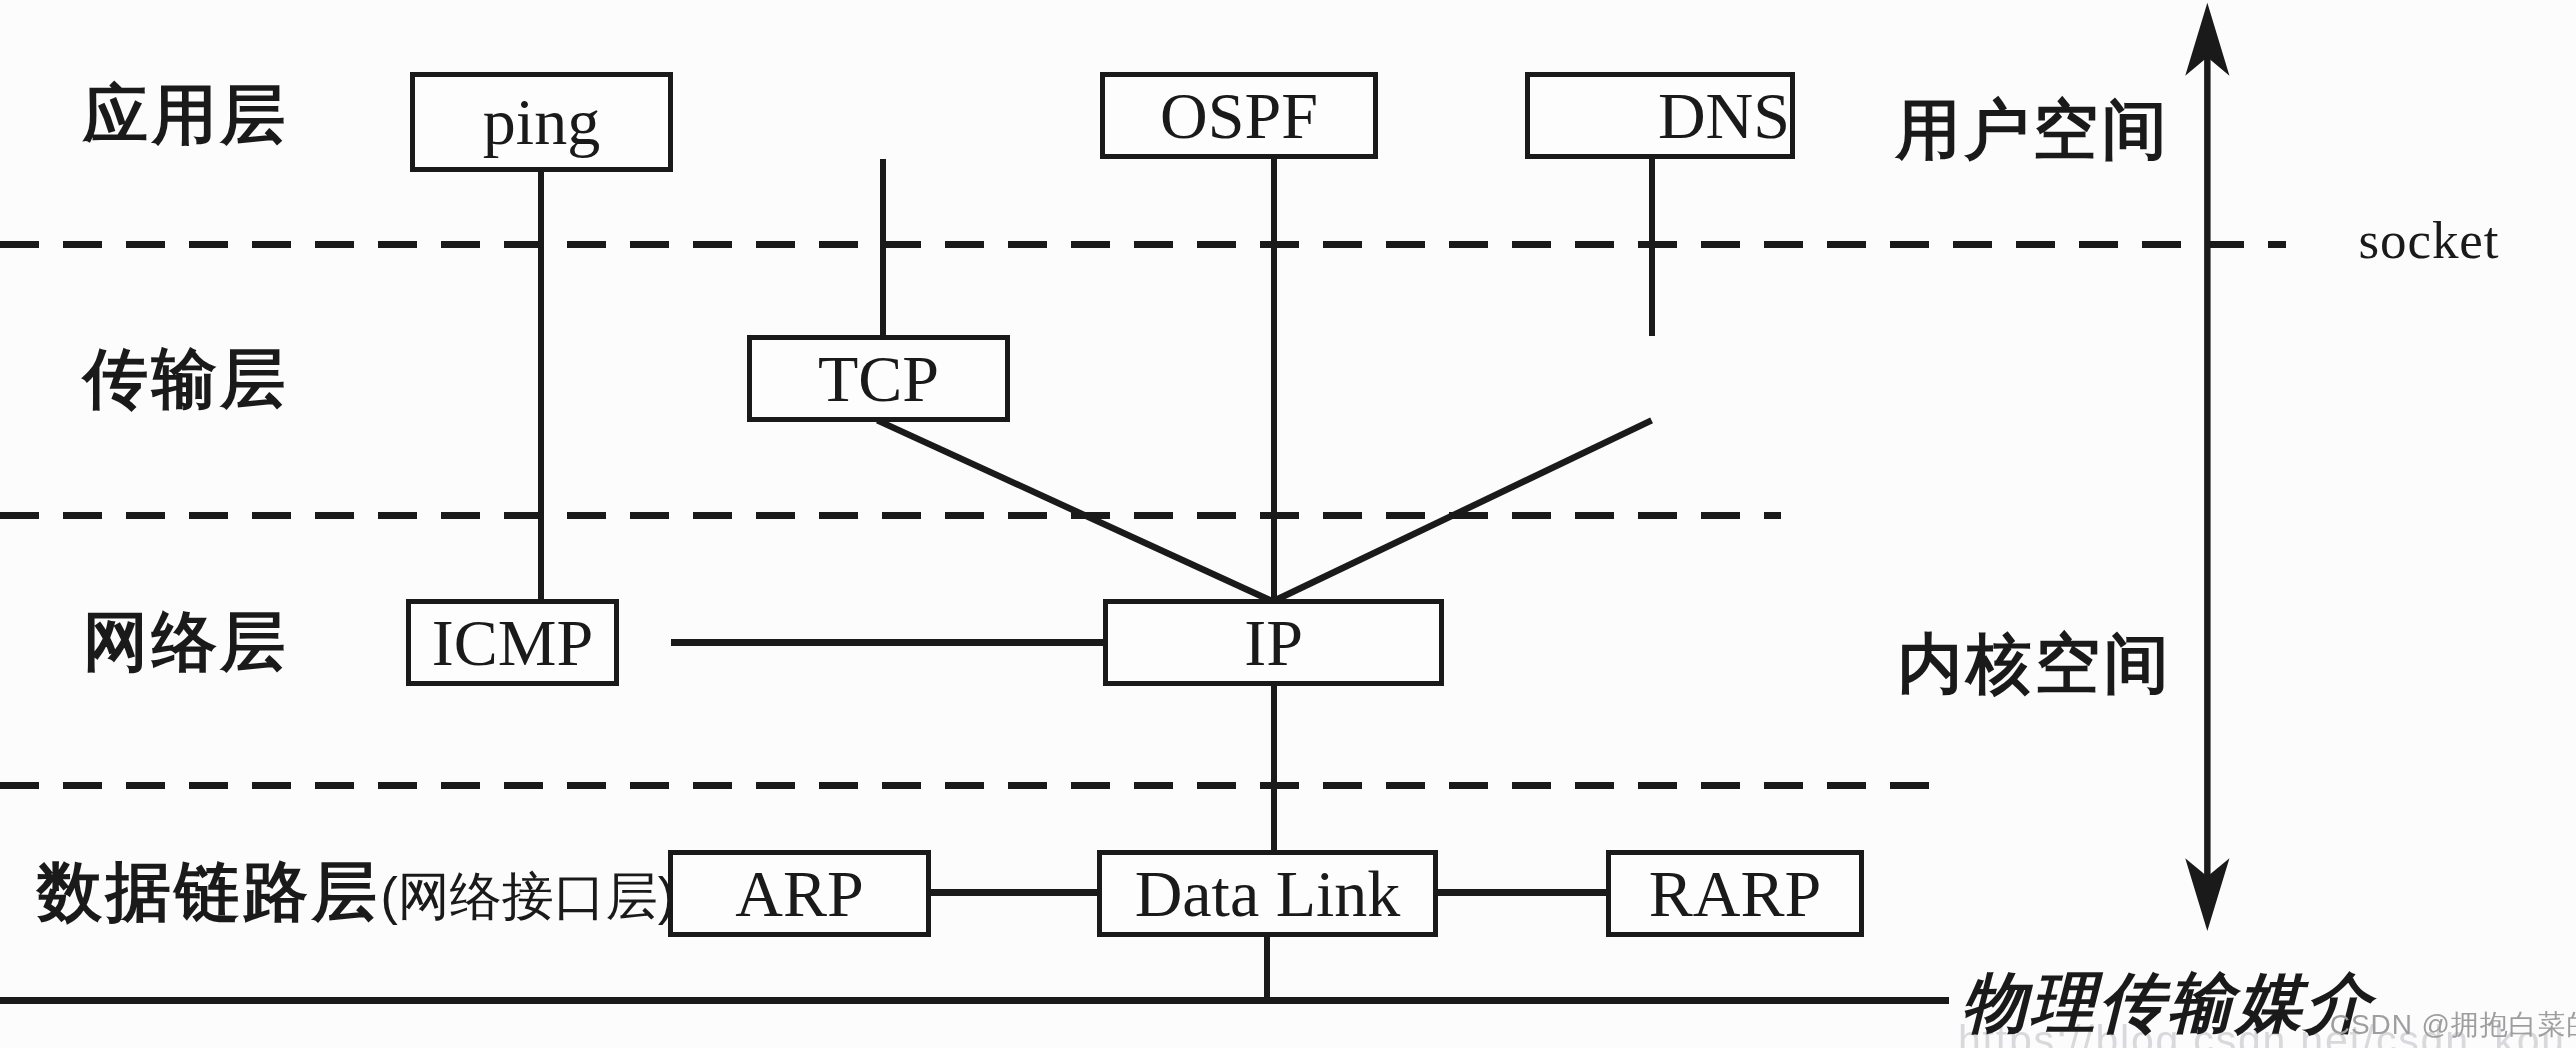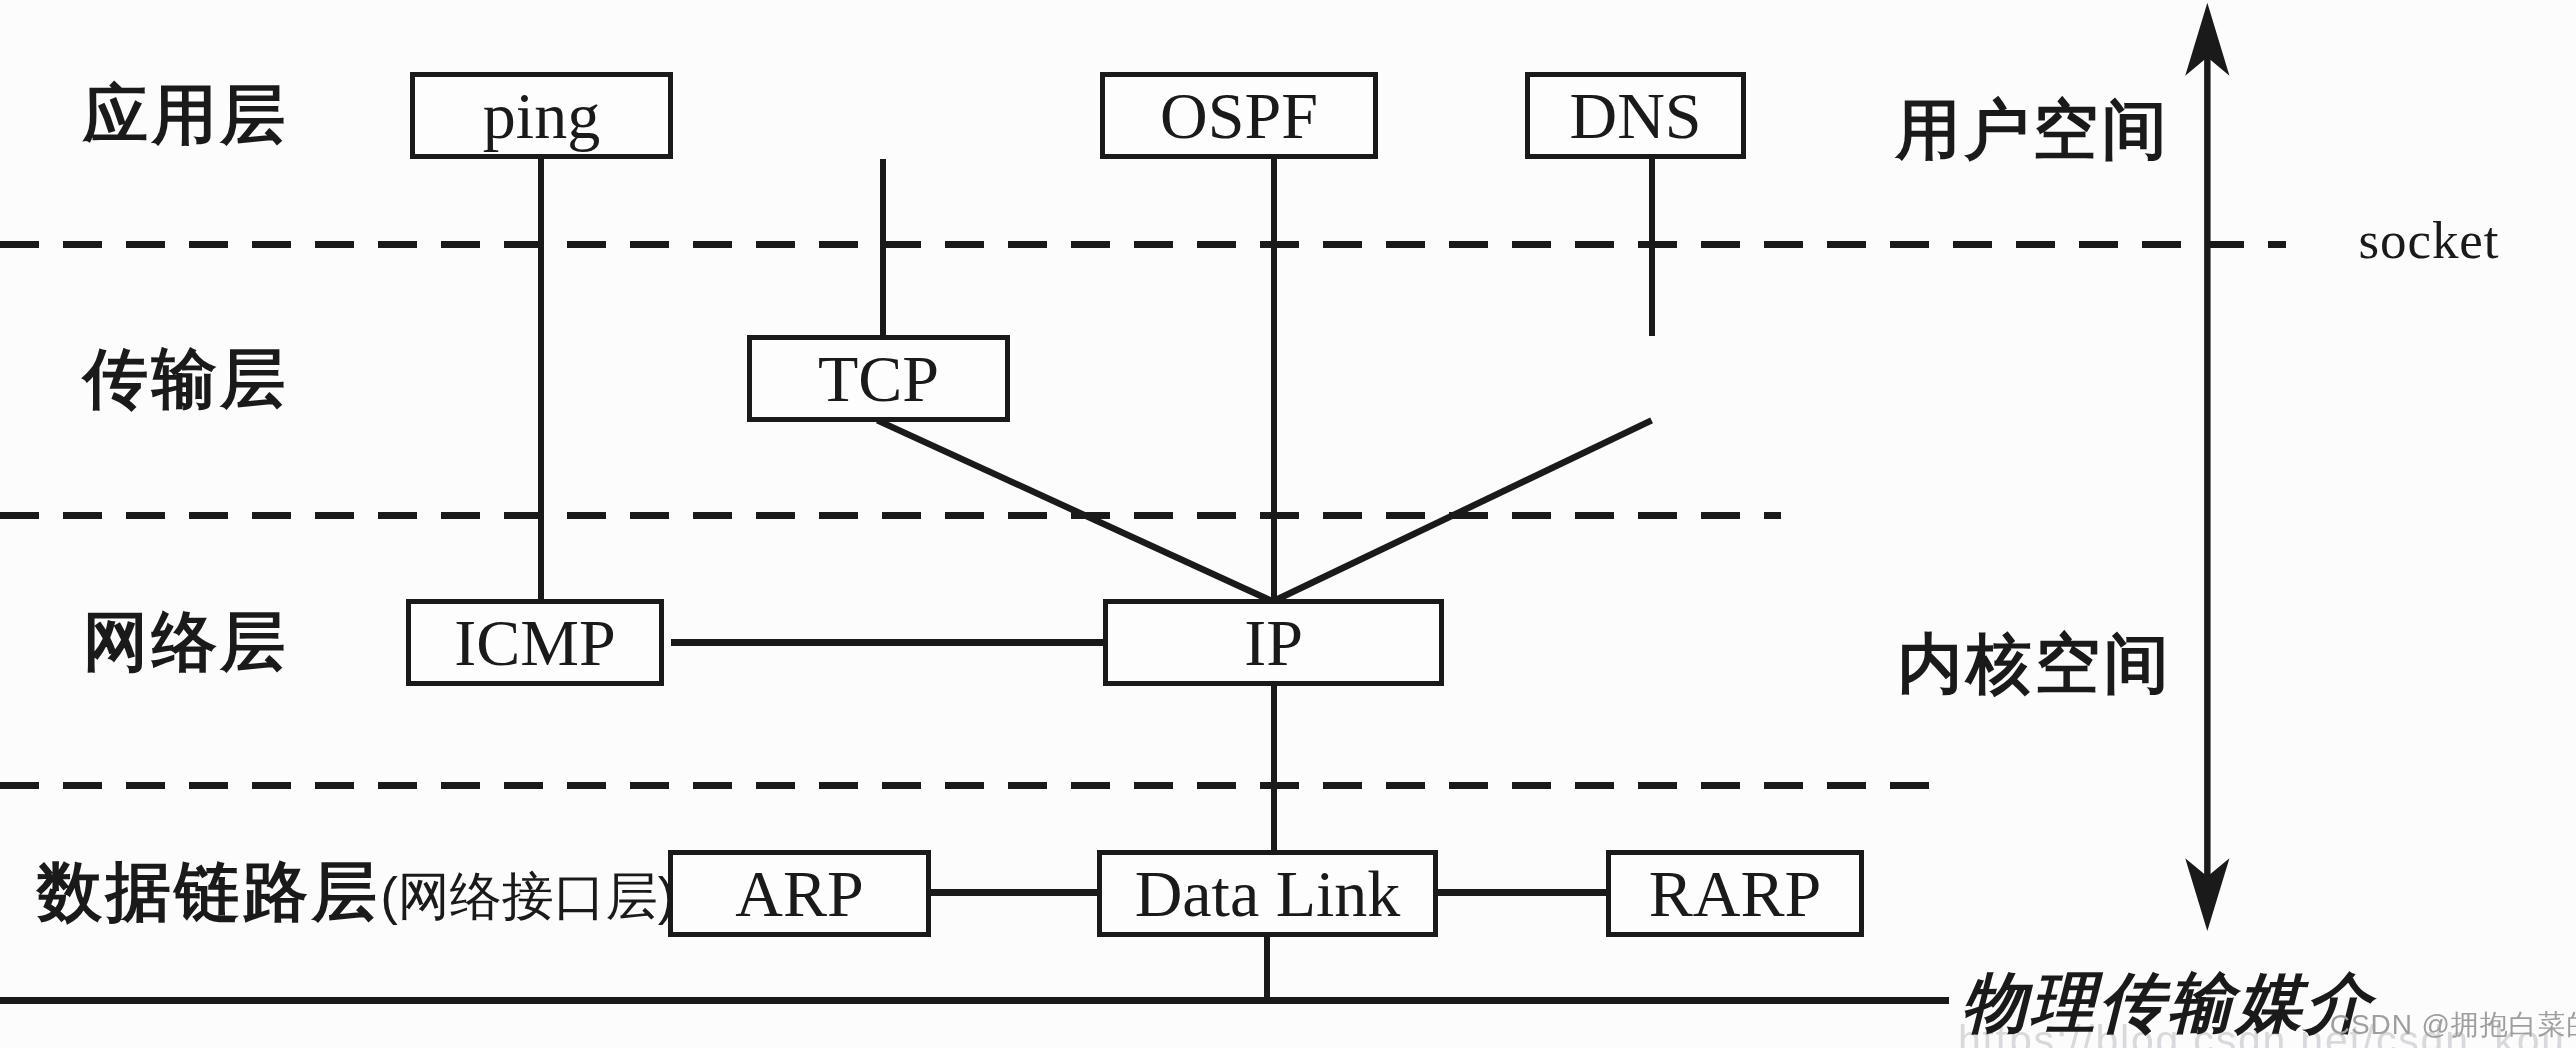--- a/index.html
+++ b/index.html
@@ -83,35 +83,35 @@
   <svg class="overlay" width="2576" height="1049" viewBox="0 0 2795 1138">
     <line x1="952" y1="456" x2="1380" y2="652" stroke="currentColor" stroke-width="7"></line>
     <line x1="1792" y1="456" x2="1382" y2="652" stroke="currentColor" stroke-width="7"></line>
     <g>
       <line x1="2395" y1="55" x2="2395" y2="960" stroke="currentColor" stroke-width="7"></line>
       <polygon points="2395,3 2371,82 2395,62 2419,82" fill="currentColor"></polygon>
       <polygon points="2395,1010 2371,931 2395,951 2419,931" fill="currentColor"></polygon>
     </g>
   </svg>
 
-  <div class="box" style="left:410px;top:72px;width:263px;height:87px;">
+  <div class="box" style="left:410px;top:72px;width:263px;height:100px;">
     <span>ping</span>
   </div>
   <div class="box" style="left:1100px;top:72px;width:278px;height:87px;font-family:Liberation Serif, serif;">
     <span>OSPF</span>
   </div>
-  <div class="box" style="left:1525px;top:72px;width:221px;height:87px;">
+  <div class="box" style="left:1525px;top:72px;width:270px;height:87px;justify-content:flex-end;">
     <span>DNS</span>
   </div>
 
   <div class="box" style="left:747px;top:335px;width:263px;height:87px;">
     <span>TCP</span>
   </div>
 
-  <div class="box" style="left:406px;top:599px;width:258px;height:87px;">
+  <div class="box" style="left:406px;top:599px;width:213px;height:87px;">
     <span>ICMP</span>
   </div>
   <div class="box" style="left:1103px;top:599px;width:341px;height:87px;">
     <span>IP</span>
   </div>
 
   <div class="box" style="left:668px;top:850px;width:263px;height:87px;">
     <span>ARP</span>
   </div>
   <div class="box" style="left:1097px;top:850px;width:341px;height:87px;">

